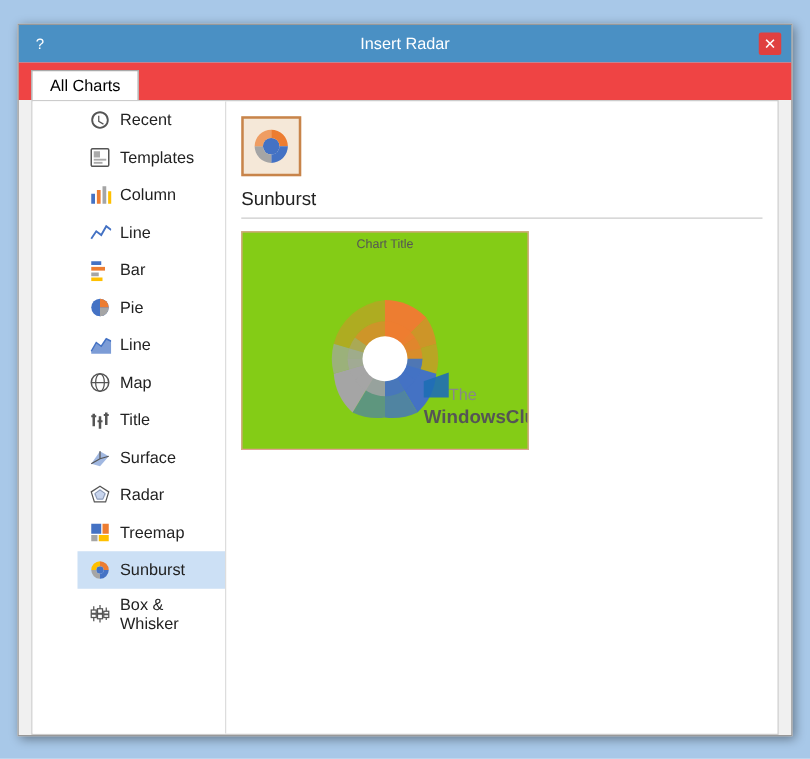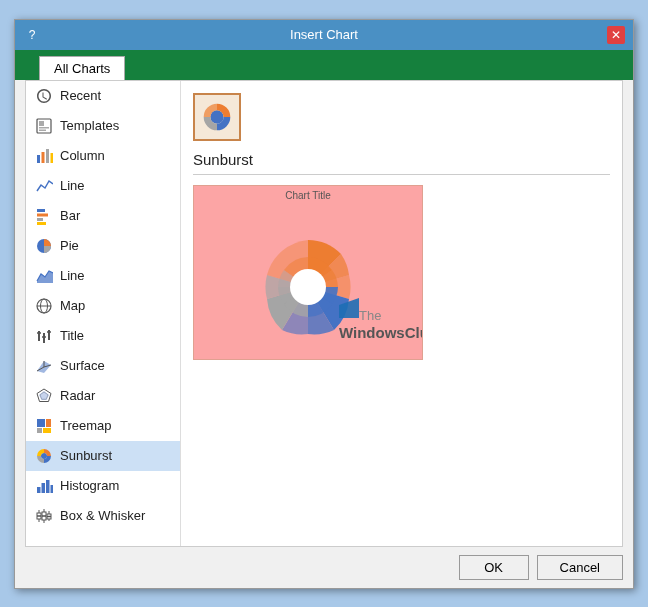--- a/index.html
+++ b/index.html
@@ -53,22 +53,22 @@
       color: white;
     }
     .title-btn.close {
       background: #e04040;
       border-radius: 2px;
     }
     .title-btn.help {
       color: white;
     }
     .tab-bar {
-      background: #15803d;
-      padding: 6px 10px 0 24px;
+      background: #ef4444;
+      padding: 6px 10px 0 10px;
       flex-shrink: 0;
     }
     .tab {
       display: inline-block;
       padding: 4px 14px;
       border: 1px solid #aaa;
       border-bottom: none;
       background: white;
       font-size: 13px;
       cursor: pointer;
@@ -80,20 +80,21 @@
       border: 1px solid #ccc;
       margin: 0 10px;
       overflow: hidden;
     }
     .left-panel {
       width: 155px;
       border-right: 1px solid #ddd;
       overflow-y: auto;
       flex-shrink: 0;
       background: white;
+      padding-left: 36px;
     }
     .list-item {
       display: flex;
       align-items: center;
       padding: 5px 8px;
       cursor: pointer;
       font-size: 13px;
       gap: 6px;
       color: #222;
     }
@@ -135,21 +136,21 @@
     }
     .chart-name {
       font-size: 15px;
       font-weight: normal;
       color: #222;
       border-bottom: 1px solid #ccc;
       padding-bottom: 6px;
     }
     .chart-preview {
       border: 1px solid #e0a090;
-      background: #fca5a5;
+      background: #84cc16;
       width: 230px;
       height: 175px;
       position: relative;
       overflow: hidden;
     }
     .chart-preview-title {
       text-align: center;
       font-size: 10px;
       color: #555;
       margin-top: 4px;
@@ -183,21 +184,21 @@
   </style>
 </head>
 <body>
 
 <div class="dialog">
 
   <div class="titlebar">
     <div class="titlebar-controls">
       <span class="title-btn help">?</span>
     </div>
-    <span class="titlebar-title">Insert Chart</span>
+    <span class="titlebar-title">Insert Radar</span>
     <div class="titlebar-controls">
       <span class="title-btn close">✕</span>
     </div>
   </div>
 
   <div class="tab-bar">
     <div class="tab">All Charts</div>
   </div>
 
   <div class="content-area">
@@ -348,31 +349,20 @@
             <path d="M9 6 A3 3 0 0 1 12 9 L16 9 A7 7 0 0 0 9 2 Z" fill="#ed7d31"></path>
             <path d="M12 9 A3 3 0 0 1 9 12 L9 16 A7 7 0 0 0 16 9 Z" fill="#4472c4"></path>
             <path d="M9 12 A3 3 0 0 1 6 9 L2 9 A7 7 0 0 0 9 16 Z" fill="#a5a5a5"></path>
             <path d="M6 9 A3 3 0 0 1 9 6 L9 2 A7 7 0 0 0 2 9 Z" fill="#ffc000"></path>
           </svg>
         </span>
         <span class="label">Sunburst</span>
 
       </div>
 
-      <div class="list-item">
-        <span class="icon">
-          <svg viewBox="0 0 18 18" fill="none">
-            <rect x="2" y="10" width="3.5" height="6" fill="#4472c4"></rect>
-            <rect x="6.5" y="6" width="3.5" height="10" fill="#4472c4"></rect>
-            <rect x="11" y="3" width="3.5" height="13" fill="#4472c4"></rect>
-            <rect x="15.5" y="8" width="2.5" height="8" fill="#4472c4"></rect>
-          </svg>
-        </span>
-        <span class="label">Histogram</span>
-      </div>
 
       <div class="list-item">
         <span class="icon">
           <svg viewBox="0 0 18 18" fill="none">
             <line x1="4" y1="3" x2="4" y2="15" stroke="#555" stroke-width="1"></line>
             <rect x="2" y="6" width="4" height="6" stroke="#555" stroke-width="1" fill="white"></rect>
             <line x1="2" y1="9" x2="6" y2="9" stroke="#555" stroke-width="1.5"></line>
             <line x1="9" y1="2" x2="9" y2="16" stroke="#555" stroke-width="1"></line>
             <rect x="7" y="5" width="4" height="8" stroke="#555" stroke-width="1" fill="white"></rect>
             <line x1="7" y1="9" x2="11" y2="9" stroke="#555" stroke-width="1.5"></line>
@@ -432,17 +422,13 @@
 
           <text x="165" y="110" font-family="Arial" font-size="13" fill="#888">The</text>
           <text x="145" y="128" font-family="Arial" font-size="15" font-weight="bold" fill="#555">WindowsClub</text>
 
           <polygon points="145,95 165,88 165,108 145,108" fill="#1e6eb5" opacity="0.9"></polygon>
         </svg>
       </div>
     </div>
   </div>
 
-  <div class="footer">
-    <button class="footer-btn">OK</button>
-    <button class="footer-btn">Cancel</button>
-  </div>
 </div>
 
 </body></html>

